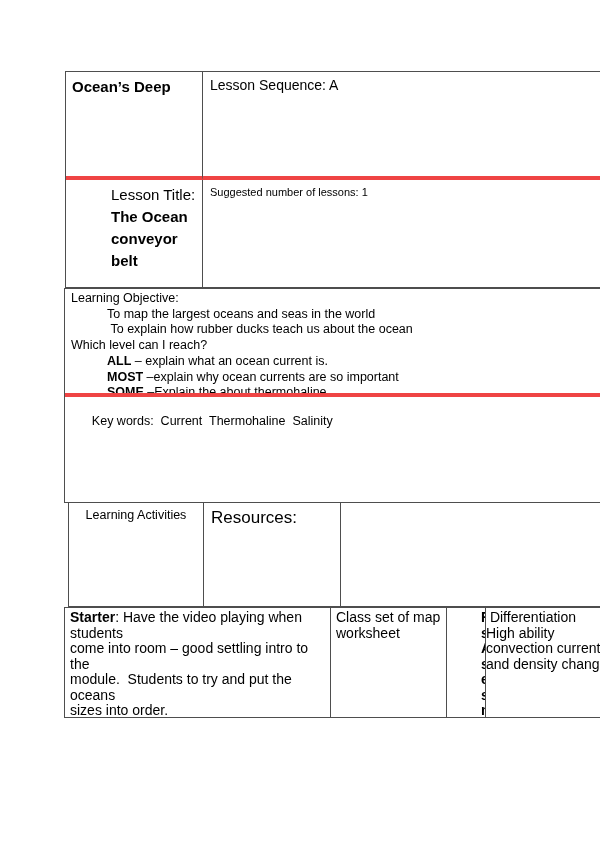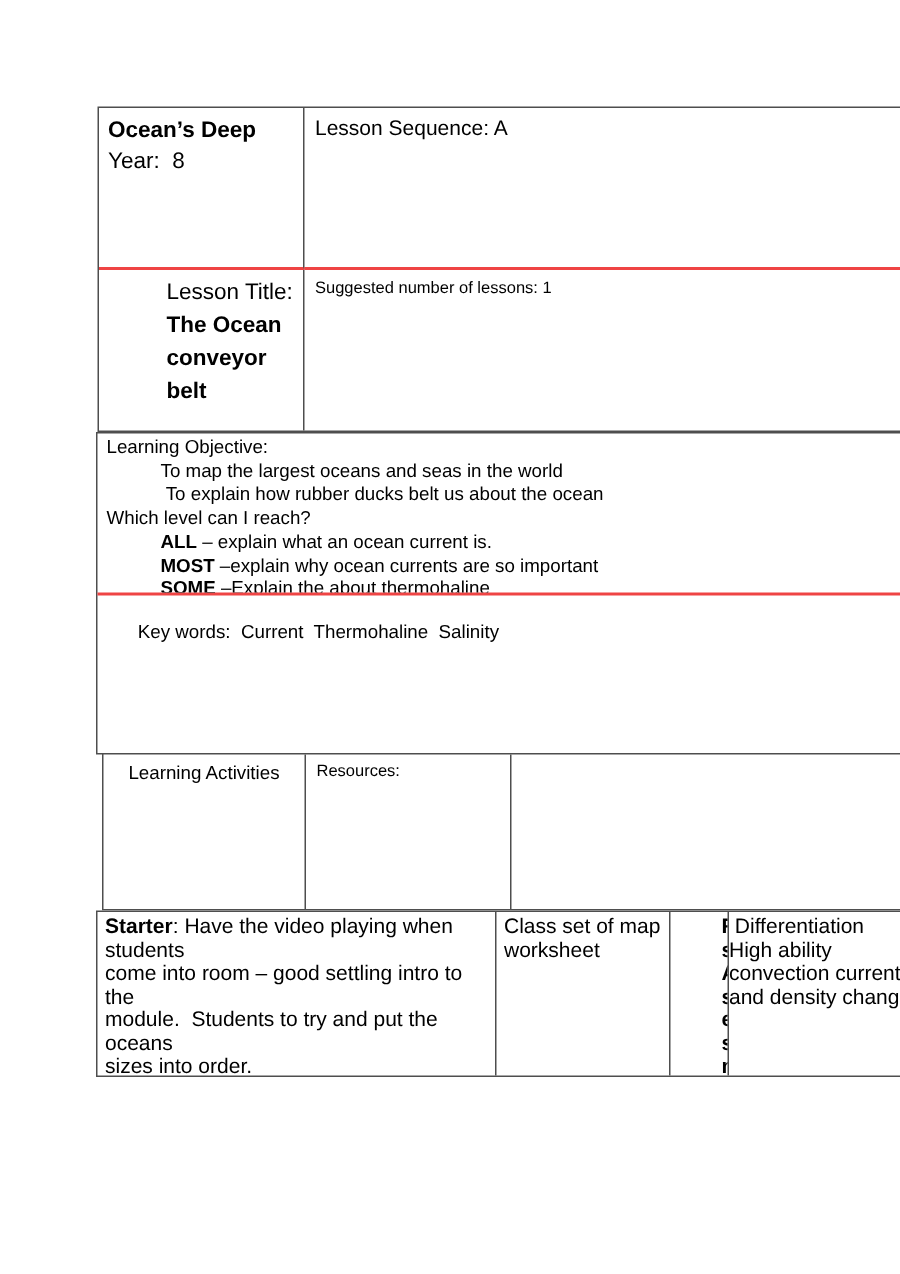--- a/index.html
+++ b/index.html
@@ -18,21 +18,21 @@
     border: 1px solid #4e4e4e;
     box-sizing: border-box;
     background: #ffffff;
   }
   .cell {
     box-sizing: border-box;
     overflow: hidden;
     vertical-align: top;
   }
   .br { border-right: 1px solid #4e4e4e; }
-  .bb { border-bottom: 2px solid #ef4444; }
+  .bb { border-bottom: 4px solid #ef4444; }
 
   
   #tableA { left: 65px; top: 71px; width: 561px; height: 217px;
             grid-template-columns: 137px 1fr; grid-template-rows: 108px 1fr; }
   .cell-title { font-size: 15px; line-height: 21px; padding: 4px 6px; }
   .cell-title .b { font-weight: bold; }
   .cell-seq { font-size: 14px; padding: 5px 7px; }
   .cell-lessontitle { font-size: 15px; line-height: 22px; padding: 4px 5px 4px 6px; margin-left: 39px; }
   .cell-suggested { font-size: 11px; padding: 6px 7px; }
 
@@ -42,55 +42,54 @@
   .cell-objectives { font-size: 12.5px; line-height: 15.7px; padding: 2px 6px; }
   .obj-line { white-space: pre-wrap; }
   .obj-indent { padding-left: 36px; }
   .b { font-weight: bold; }
   .cell-keywords { font-size: 12.5px; padding: 3px 6px; white-space: pre-wrap; }
 
   
   #tableC { left: 68px; top: 502px; width: 558px; height: 105px;
             grid-template-columns: 135px 137px 1fr; }
   .cell-lahead { font-size: 12.5px; padding: 5px 4px; text-align: center; }
-  .cell-reshead { font-size: 11px; padding: 5px 7px; }
+  .cell-reshead { font-size: 17px; padding: 5px 7px; }
 
   
   #tableD { left: 64px; top: 607px; width: 562px; height: 111px;
             grid-template-columns: 266px 116px 34px 1fr; }
   #tableD .cell { font-size: 14px; line-height: 15.5px; padding: 2px 4px 2px 5px; }
   .pre { white-space: pre-wrap; }
   .cell-risk { font-weight: bold; white-space: pre-wrap; margin-left: 29px; }
 </style>
 </head>
 <body>
 
 <div class="page">
 
   <div class="tbl" id="tableA">
     <div class="cell br bb cell-title">
       <div class="b">Ocean’s Deep</div>
-      <div class="pre">Year:  8</div>
     </div>
     <div class="cell bb cell-seq">
       <span>Lesson Sequence: A</span>
     </div>
     <div class="cell br cell-lessontitle">
       <span>Lesson Title: </span><span class="b">The Ocean conveyor belt</span>
     </div>
     <div class="cell cell-suggested">
       <span>Suggested number of lessons: 1</span>
     </div>
   </div>
 
   <div class="tbl" id="tableB">
     <div class="cell bb cell-objectives">
       <div class="obj-line">Learning Objective:</div>
       <div class="obj-line obj-indent"><span>To map the largest oceans and seas in the world</span></div>
-      <div class="obj-line obj-indent"><span> To explain how rubber ducks belt us about the ocean</span></div>
+      <div class="obj-line obj-indent"><span> To explain how rubber ducks teach us about the ocean</span></div>
       <div class="obj-line"><span>Which level can I reach?</span></div>
       <div class="obj-line obj-indent"><span class="b">ALL</span><span> – explain what an ocean current is.</span></div>
       <div class="obj-line obj-indent"><span class="b">MOST</span><span> –explain why ocean currents are so important</span></div>
       <div class="obj-line obj-indent"><span class="b">SOME</span><span> –Explain the about thermohaline</span></div>
     </div>
     <div class="cell cell-keywords">
       <span>Key words:  Current  Thermohaline  Salinity</span>
     </div>
   </div>
 

